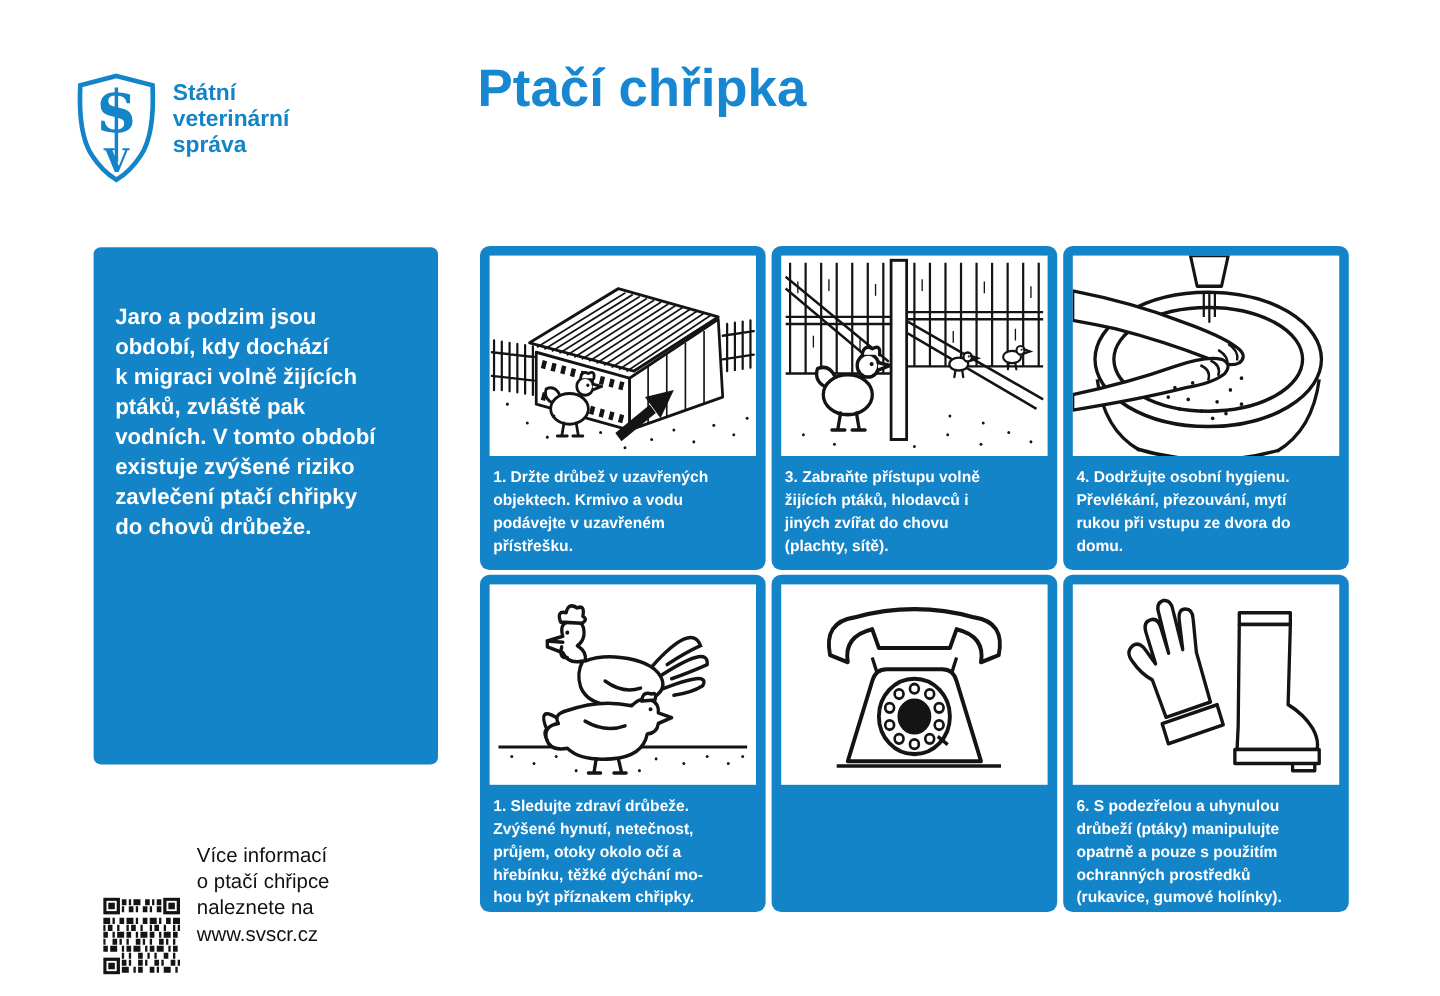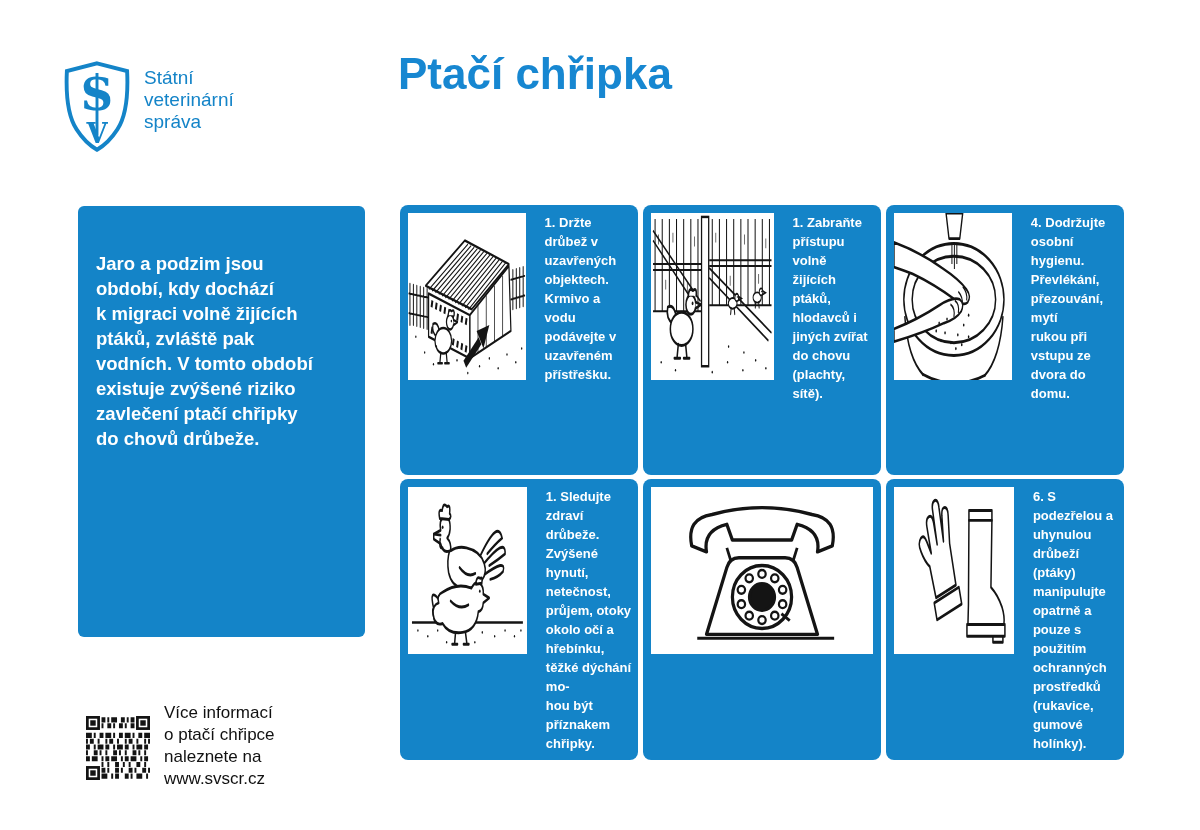--- a/index.html
+++ b/index.html
@@ -1,35 +1,35 @@
 <!DOCTYPE html>
 <html><head>
 <meta charset="utf-8">
 <style>
   *{margin:0;padding:0;box-sizing:border-box}
   :root{--blue:#1484c8;--titleblue:#1787d1;--gray:#8a8a8a;--ink:#141414}
   html,body{width:1200px;height:830px;background:#fff;overflow:hidden;
     font-family:"Liberation Sans",sans-serif;position:relative}
   .logo{position:absolute;left:63px;top:60px;display:flex;gap:13px;align-items:flex-start}
   .logo svg{display:block}
-  .logo-text{color:var(--blue);font-weight:normal;font-size:19px;line-height:22px;
+  .logo-text{color:var(--blue);font-weight:bold;font-size:19px;line-height:22px;
     white-space:pre-line;padding-top:7px}
   .title-block{position:absolute;left:398px;top:50px}
   .title{color:var(--titleblue);font-size:44px;font-weight:bold;line-height:1.08}
   .subtitle{color:var(--gray);font-size:33px;font-weight:bold;margin-top:5px}
   .info-box{position:absolute;left:78px;top:206px;width:287px;height:431px;
     background:var(--blue);border-radius:6px;color:#fff;font-weight:bold;
     font-size:18.5px;line-height:25px;padding:20px 26px 0 18px;white-space:pre-line;overflow:hidden}
   .info-box p + p{margin-top:25px}
-  .qr-row{position:absolute;left:86px;top:680px;display:flex;gap:14px;align-items:center}
+  .qr-row{position:absolute;left:86px;top:680px;display:flex;gap:14px;align-items:flex-end}
   .qr-row svg{display:block;margin-top:4px}
   .qr-text{font-size:17px;line-height:22px;color:#111;white-space:pre-line}
   .grid{position:absolute;left:400px;top:205px;display:grid;
     grid-template-columns:238px 238px 238px;grid-template-rows:270px 281px;gap:4px 5px}
-  .panel{background:var(--blue);border-radius:8px;display:flex;flex-direction:row;overflow:hidden}
+  .panel{background:var(--blue);border-radius:8px;display:flex;flex-direction:column;overflow:hidden}
   .panel-img{margin:8px 8px 0;background:#fff;height:167px}
   .panel-img svg{display:block;width:100%;height:100%}
   .caption{color:#fff;font-weight:bold;font-size:13px;line-height:19px;
     padding:8px 4px 0 11px;white-space:pre-line}
 </style>
 </head>
 <body>
 
 <div class="logo">
   <svg width="68" height="94" viewBox="0 0 70 94">
@@ -154,21 +154,21 @@
             <circle cx="120" cy="162" r="1.3"></circle>
           <circle cx="150" cy="152" r="1.3"></circle>
             <circle cx="180" cy="160" r="1.3"></circle>
             <circle cx="205" cy="150" r="1.3"></circle>
           <circle cx="225" cy="158" r="1.3"></circle>
             <circle cx="152" cy="136" r="1.3"></circle>
             <circle cx="182" cy="142" r="1.3"></circle>
         </g>
       </svg>
     </div>
-    <div class="caption">1. Zabraňte přístupu volně
+    <div class="caption">3. Zabraňte přístupu volně
 žijících ptáků, hlodavců i
 jiných zvířat do chovu
 (plachty, sítě).</div>
   </div>
 
   <div class="panel">
     <div class="panel-img">
       <svg viewBox="0 0 240 170" preserveAspectRatio="none">
         <g stroke="#141414" stroke-width="3" fill="none">
           <ellipse cx="122" cy="88" rx="102" ry="57"></ellipse>

